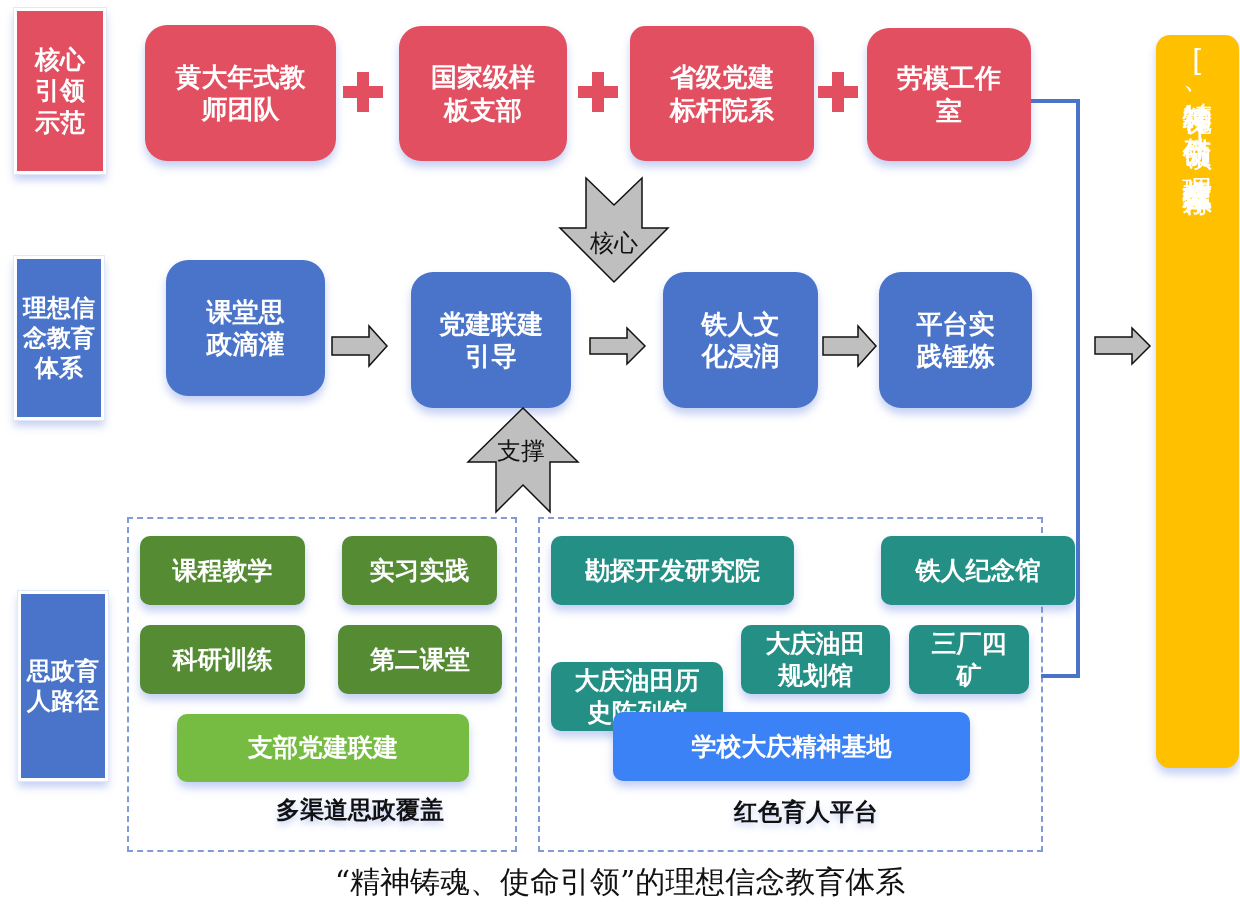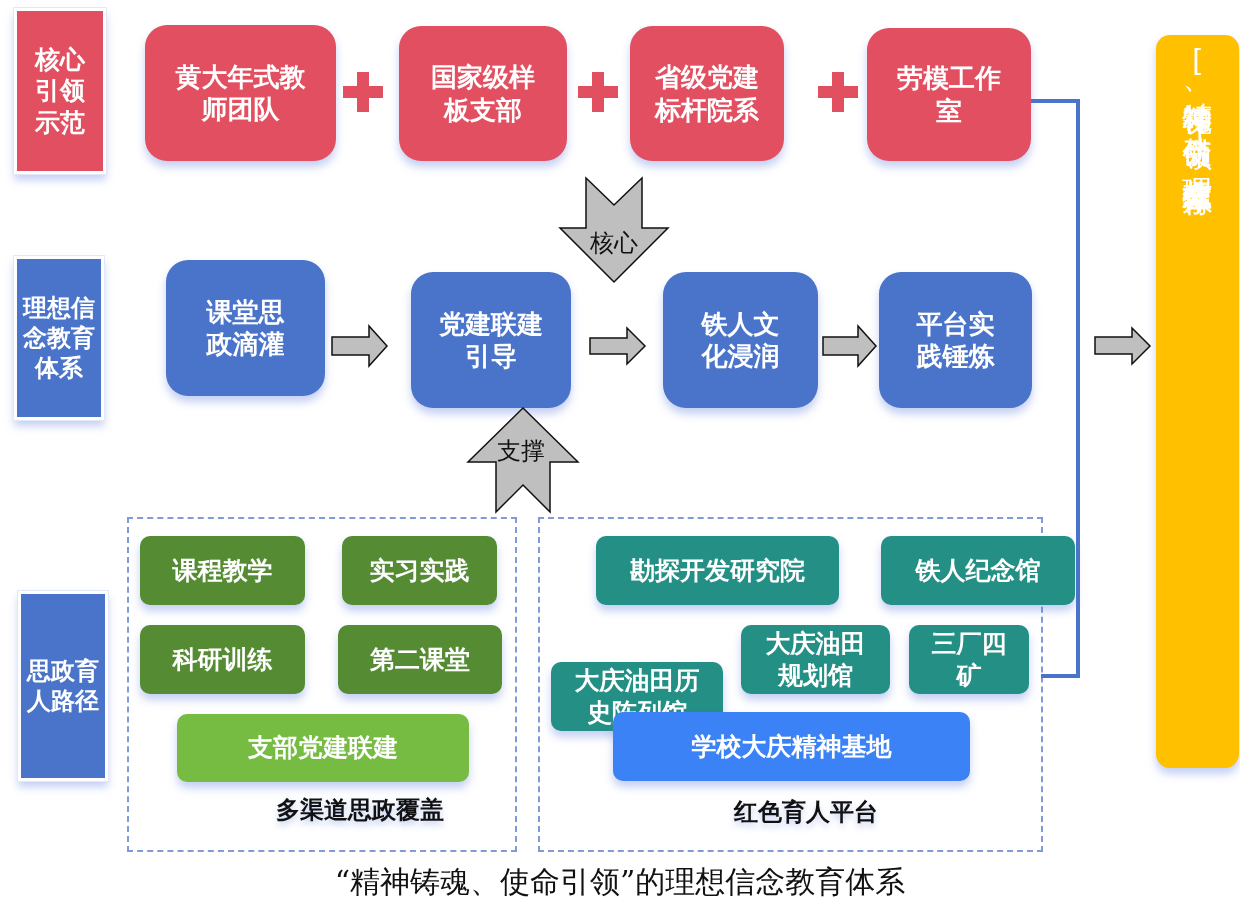--- a/index.html
+++ b/index.html
@@ -66,21 +66,21 @@
     </div>
 </div>
 <div class="plus" style="left:343px;top:72px;"></div>
 <div class="box red rounded t27" style="left:399px;top:26px;width:168px;height:135px;">
   <div>
       <span>国家级样</span>
       <span>板支部</span>
     </div>
 </div>
 <div class="plus" style="left:578px;top:72px;"></div>
-<div class="box red rounded t27" style="left:630px;top:26px;width:154px;height:135px;">
+<div class="box red rounded t27" style="left:630px;top:26px;width:184px;height:135px;border-radius:15px;">
   <div>
       <span>省级党建</span>
       <span>标杆院系</span>
     </div>
 </div>
 <div class="plus" style="left:818px;top:72px;"></div>
 <div class="box red rounded t27" style="left:867px;top:28px;width:164px;height:133px;">
   <div>
       <span>劳模工作</span>
       <span>室</span>
@@ -92,21 +92,21 @@
       <span>课堂思</span>
       <span>政滴灌</span>
     </div>
 </div>
 <div class="box blue rounded t27" style="left:411px;top:272px;width:160px;height:136px;">
   <div>
       <span>党建联建</span>
       <span>引导</span>
     </div>
 </div>
-<div class="box blue rounded t27" style="left:663px;top:272px;width:155px;height:136px;border-radius:23px;">
+<div class="box blue rounded t27" style="left:663px;top:272px;width:155px;height:136px;">
   <div>
       <span>铁人文</span>
       <span>化浸润</span>
     </div>
 </div>
 <div class="box blue rounded t27" style="left:879px;top:272px;width:153px;height:136px;">
   <div>
       <span>平台实</span>
       <span>践锤炼</span>
     </div>
@@ -125,21 +125,21 @@
   <span>科研训练</span>
 </div>
 <div class="box dgreen rsmall t25" style="left:338px;top:625px;width:164px;height:69px;">
   <span>第二课堂</span>
 </div>
 <div class="box lgreen rsmall t25" style="left:177px;top:714px;width:292px;height:68px;">
   <span>支部党建联建</span>
 </div>
 <div class="caption" style="left:228px;top:794px;margin-left:48px;">多渠道思政覆盖</div>
 
-<div class="box teal rsmall t25" style="left:551px;top:536px;width:243px;height:69px;margin-left:45px;">
+<div class="box teal rsmall t25" style="left:551px;top:536px;width:243px;height:69px;">
   <span>勘探开发研究院</span>
 </div>
 <div class="box teal rsmall t25" style="left:833px;top:536px;width:194px;height:69px;margin-left:48px;">
   <span>铁人纪念馆</span>
 </div>
 <div class="box teal rsmall t25" style="left:551px;top:662px;width:172px;height:69px;">
   <div>
       <span>大庆油田历</span>
       <span>史陈列馆</span>
     </div>

